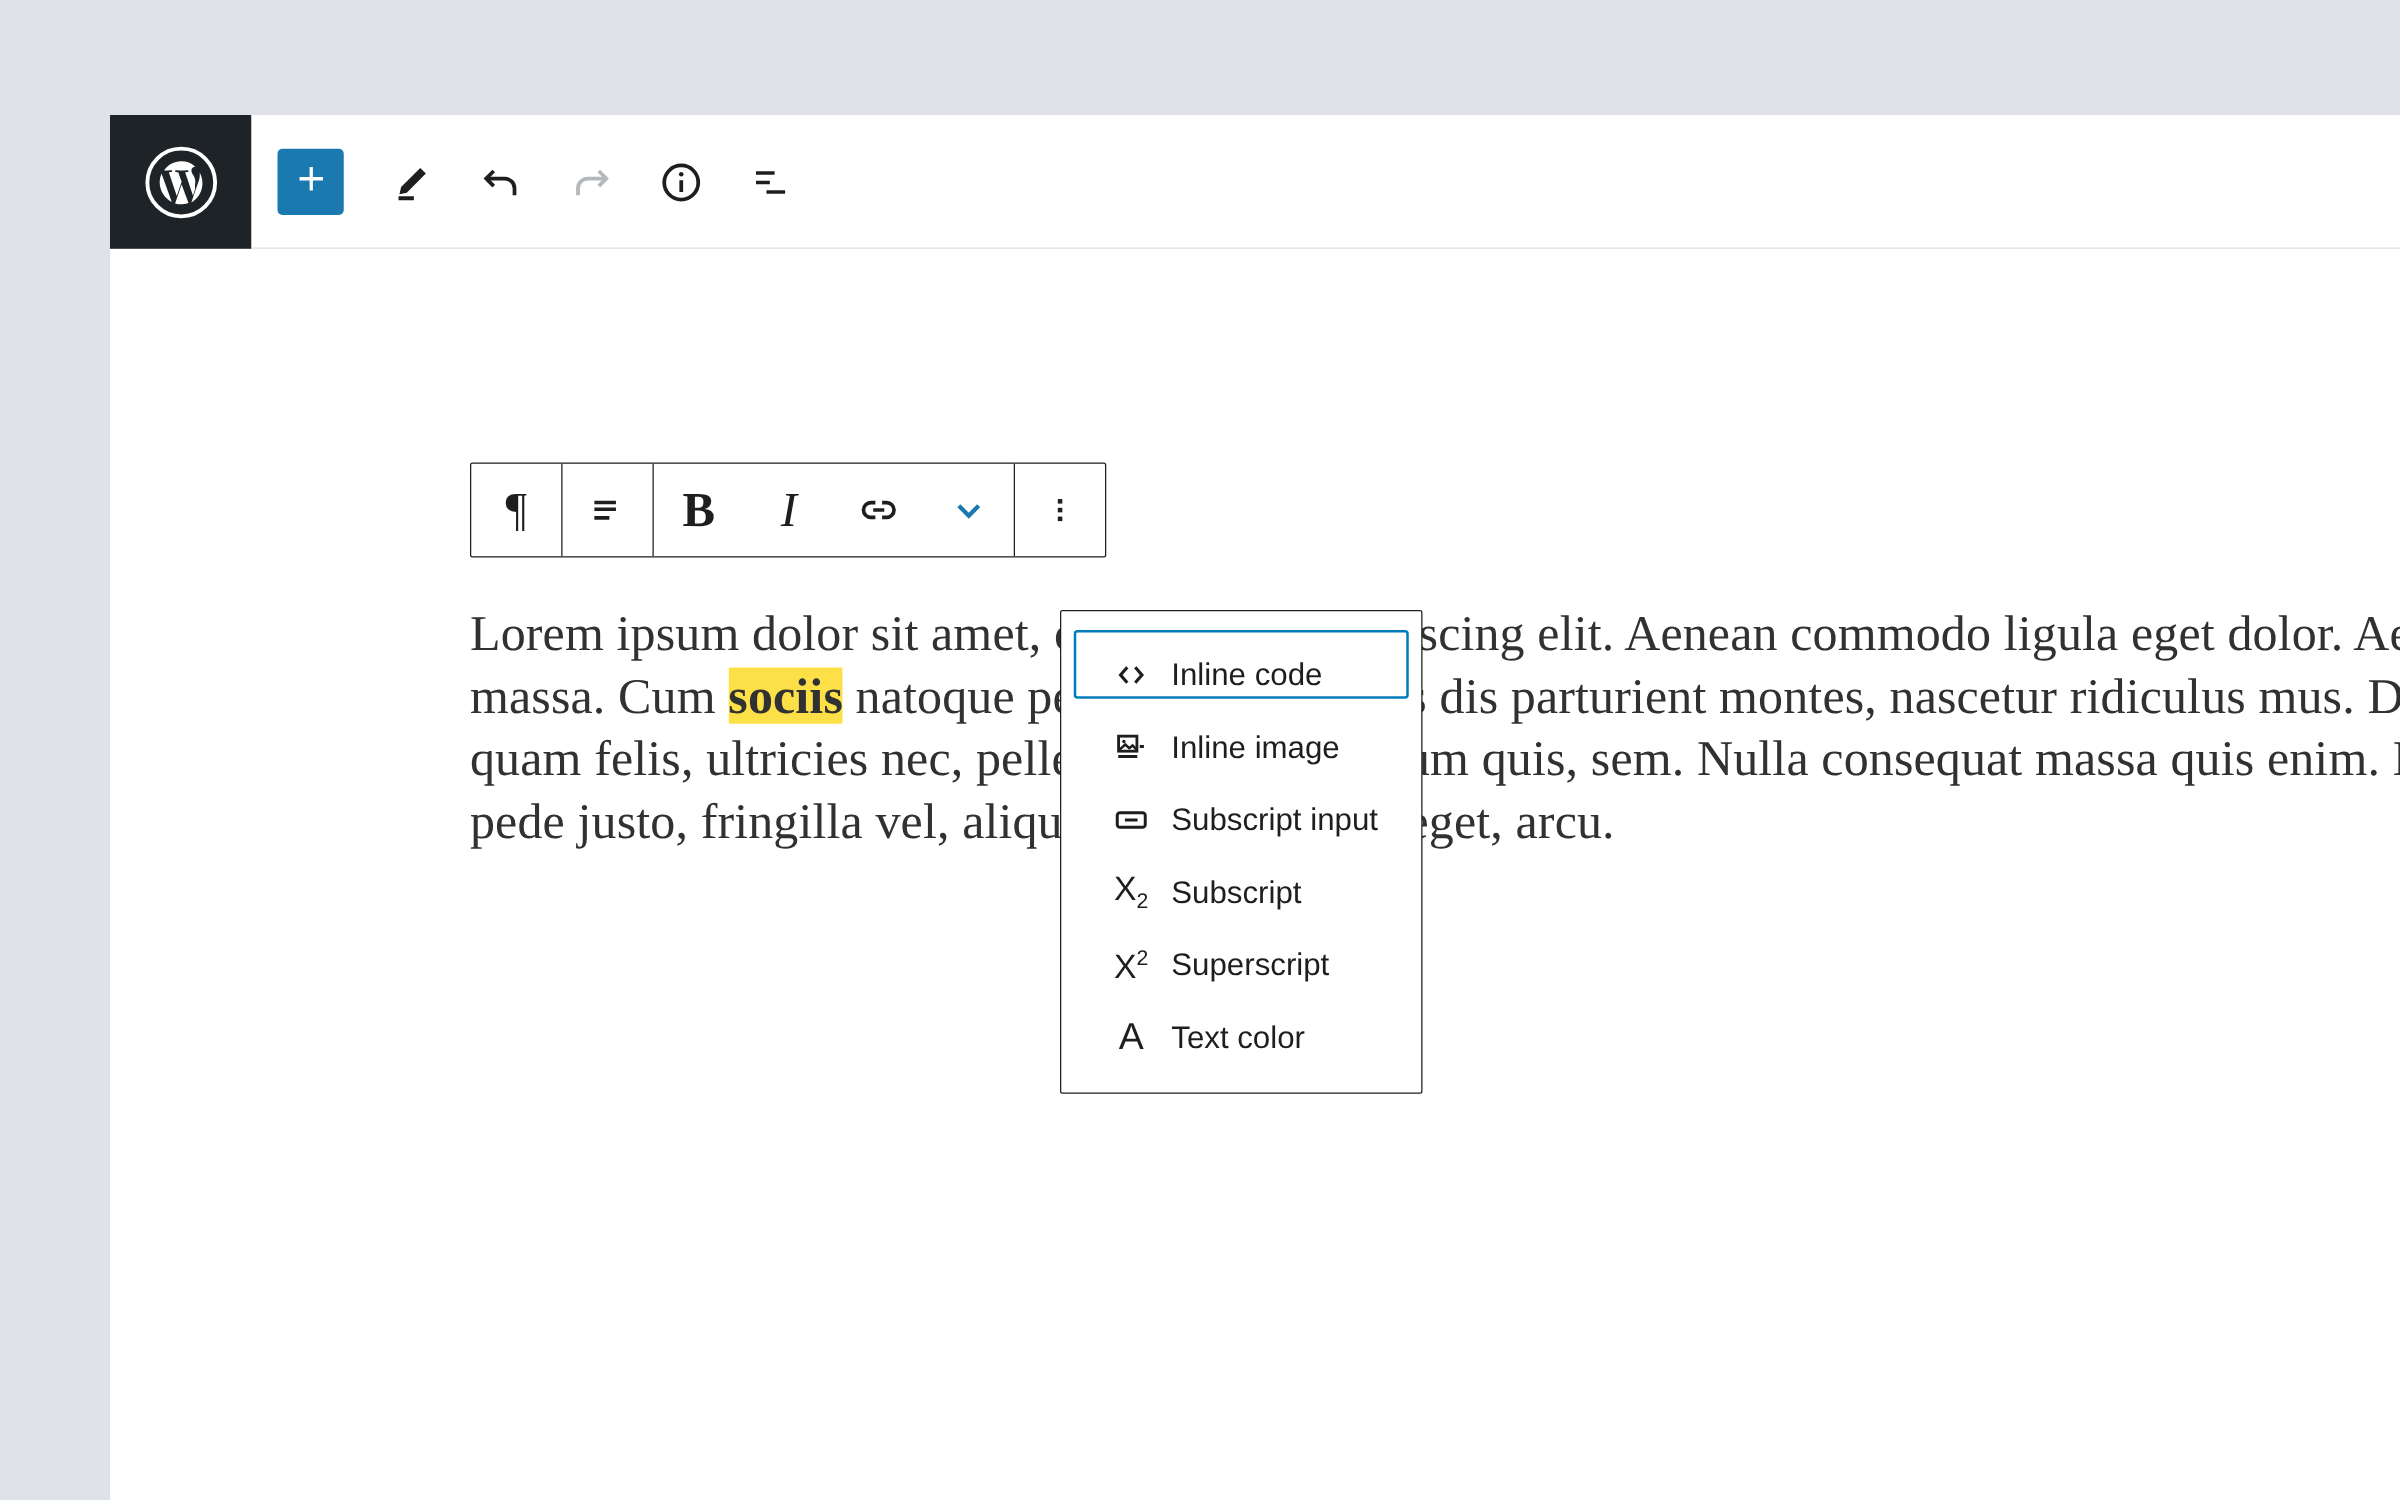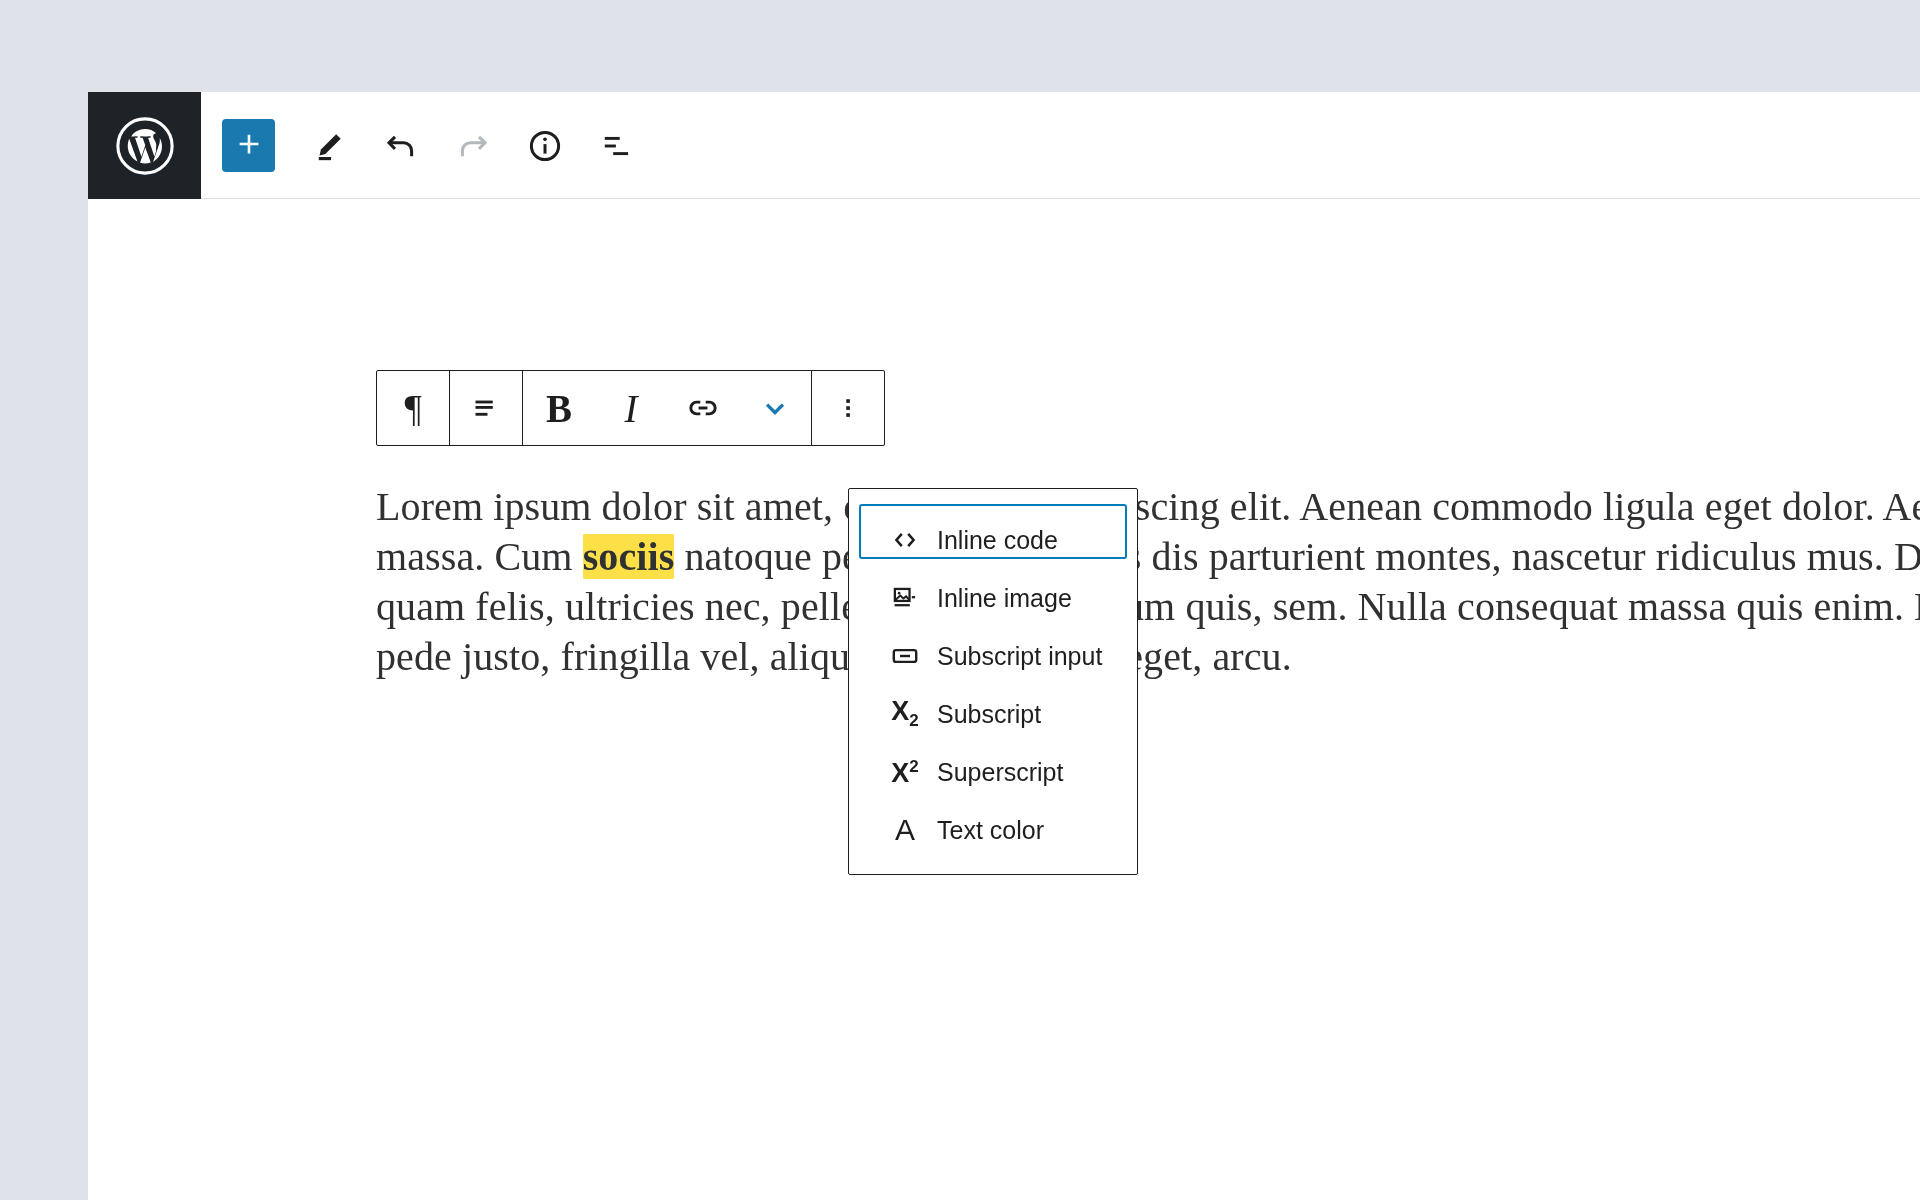--- a/index.html
+++ b/index.html
@@ -229,21 +229,21 @@
     font-family: "Liberation Sans", sans-serif;
     font-size: 25px;
     color: #1e1e1e;
     line-height: 1;
     white-space: nowrap;
   }
 
   .glyph-sub, .glyph-sup {
     font-family: "Liberation Sans", sans-serif;
     font-size: 27px;
-    font-weight: 700;
+    font-weight: 400;
     color: #1e1e1e;
     line-height: 1;
   }
   .glyph-sub sub { font-size: 17px; }
   .glyph-sup sup { font-size: 17px; }
   .glyph-a {
     font-family: "Liberation Sans", sans-serif;
     font-size: 30px;
     color: #1e1e1e;
     line-height: 1;

